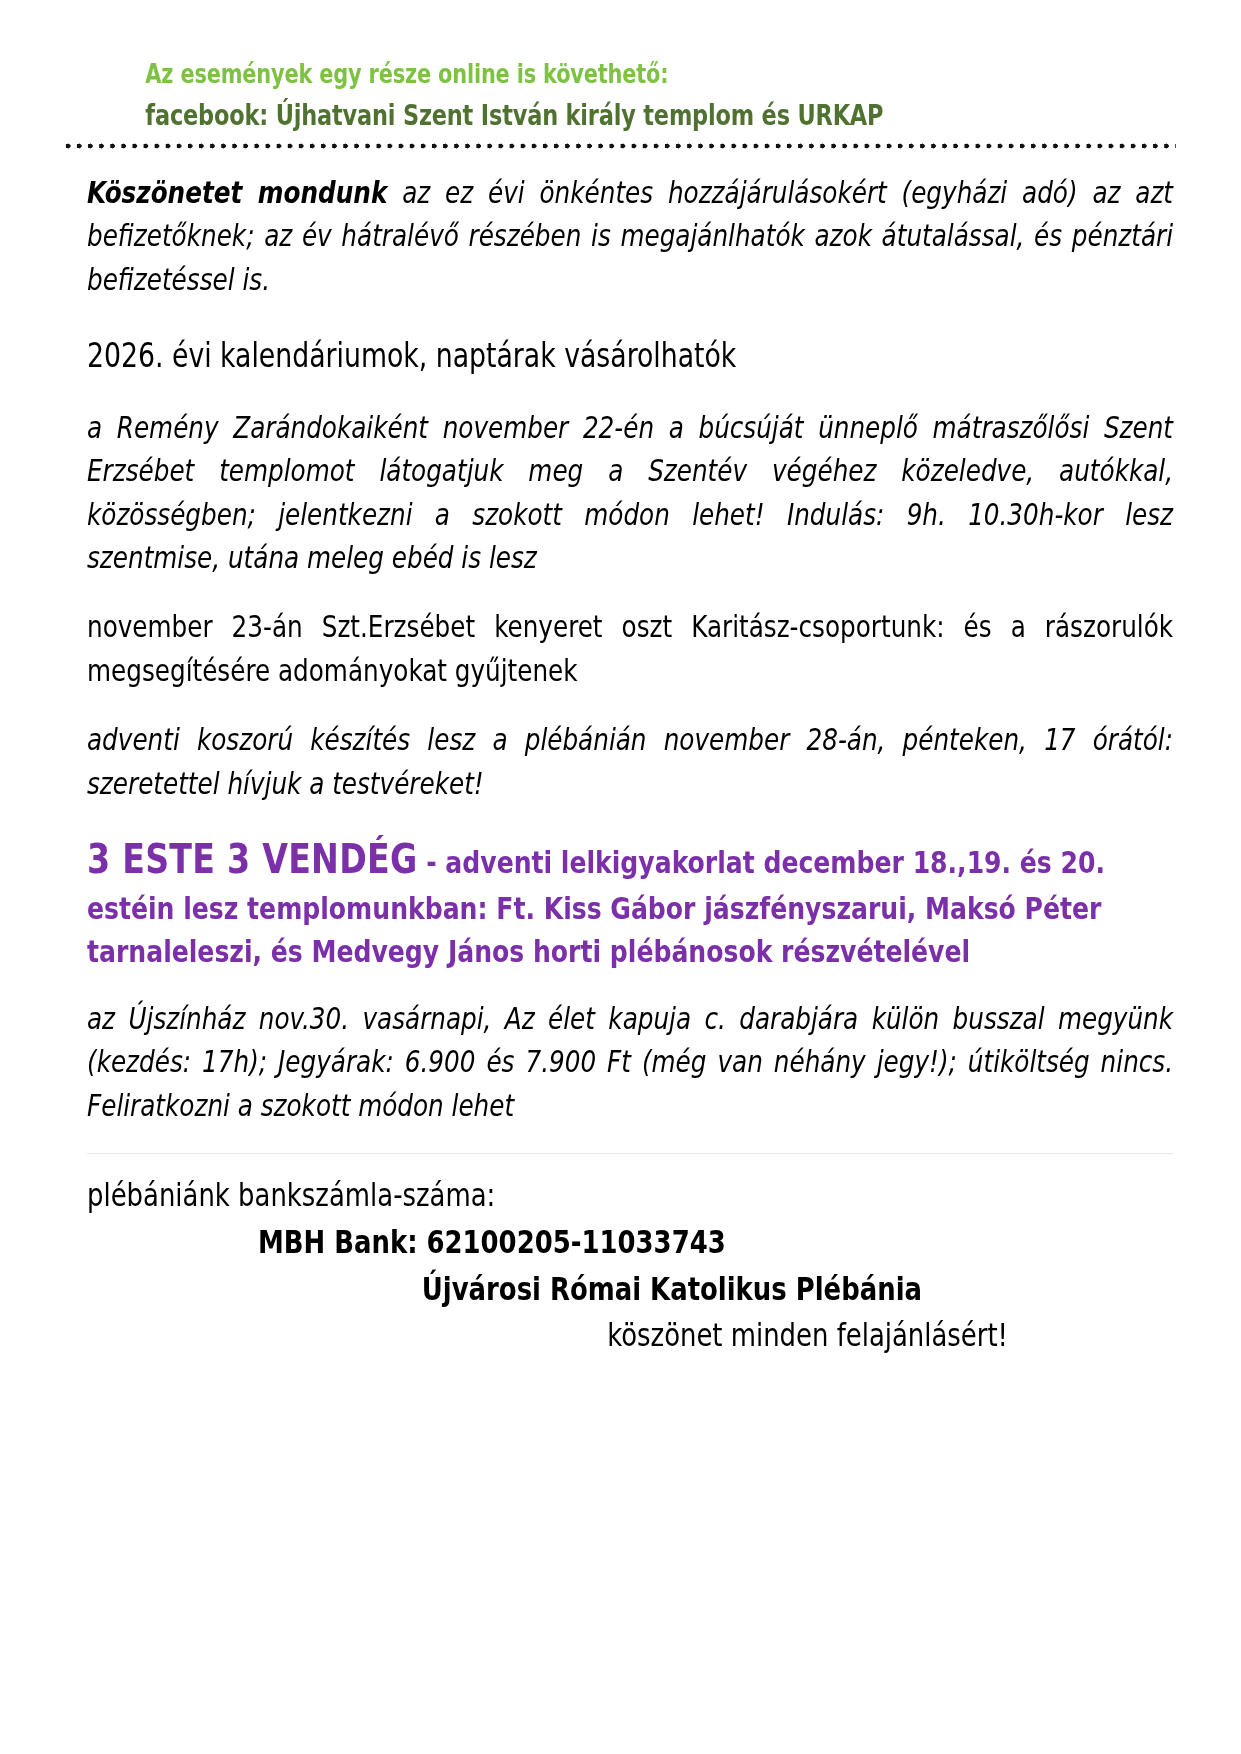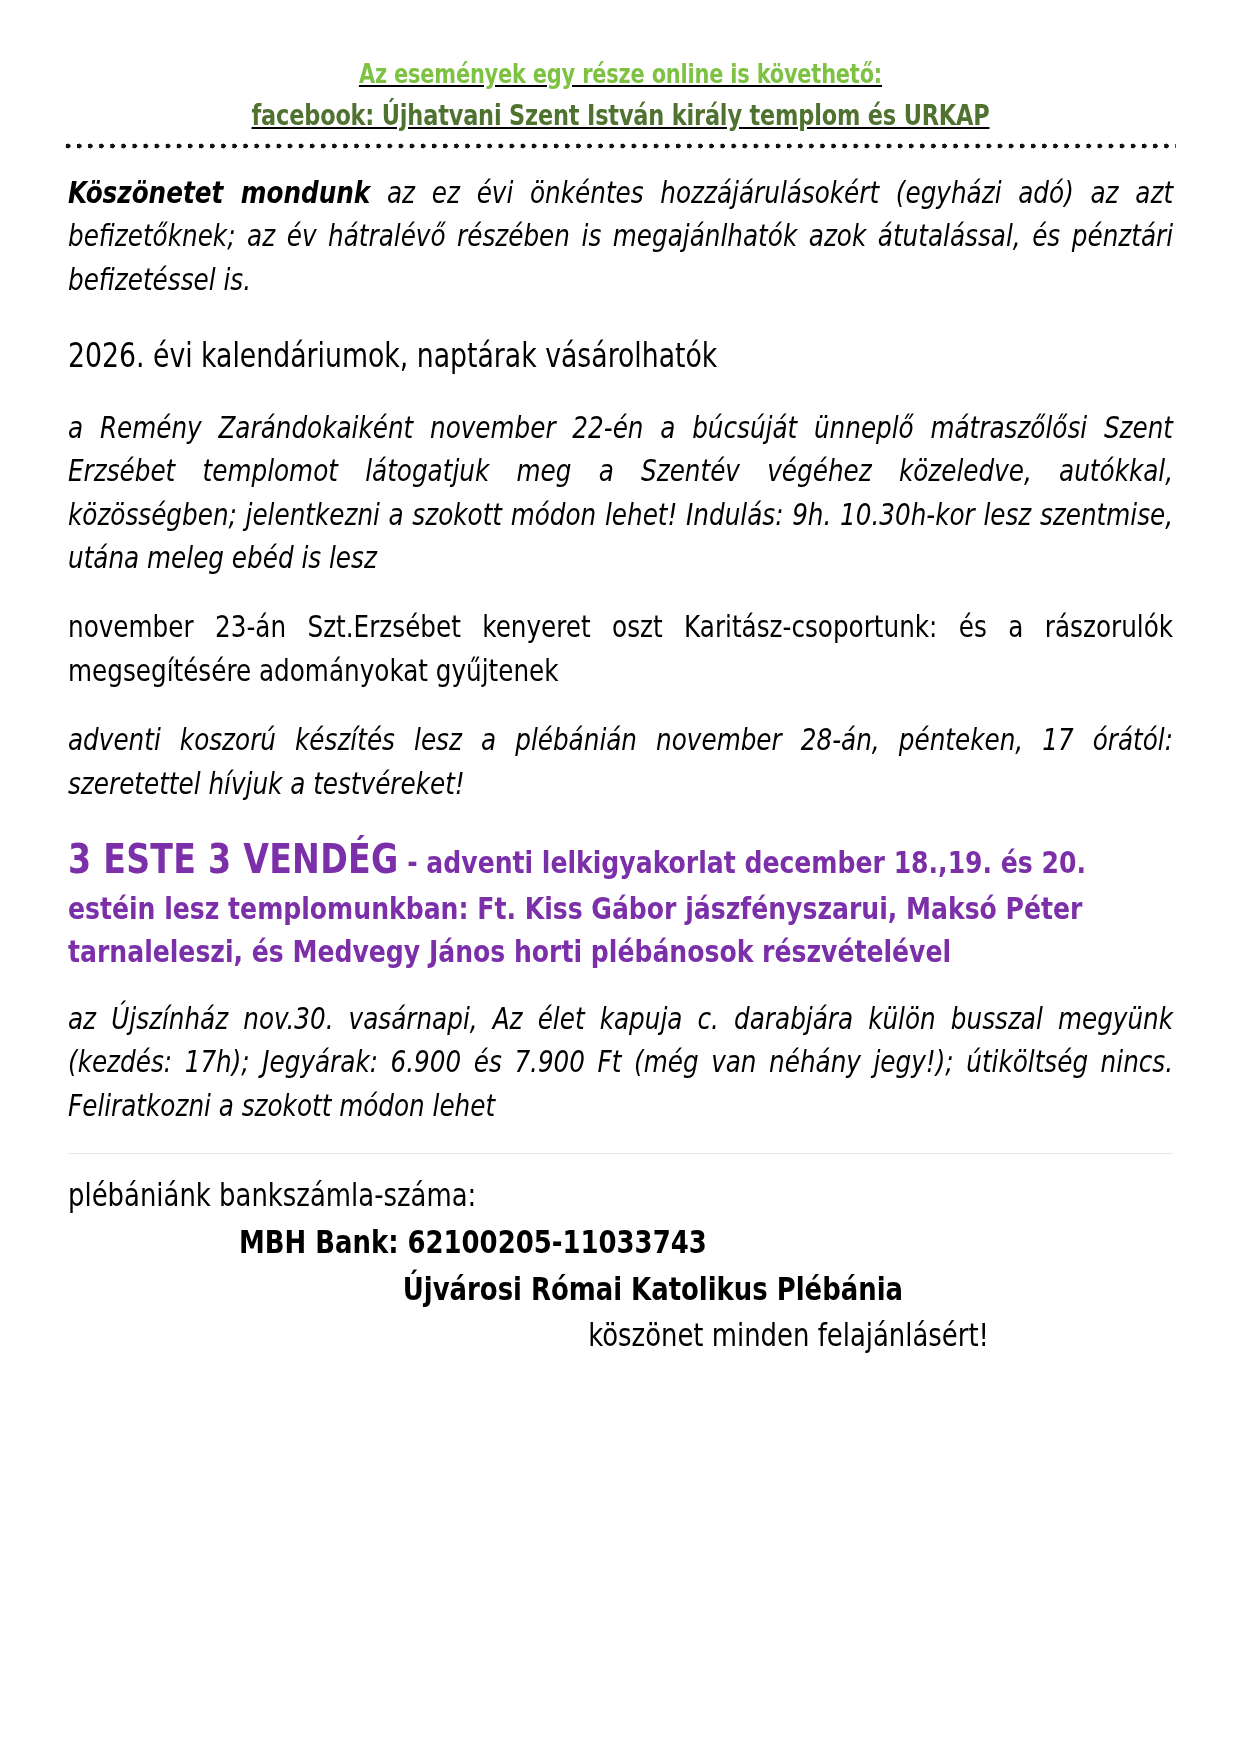--- a/index.html
+++ b/index.html
@@ -20,22 +20,20 @@
     width: 1241px;
     height: 1754px;
     box-sizing: border-box;
     padding: 0 68px;
     position: relative;
   }
 
   
   .header-block {
     padding-top: 58px;
-    text-align: center;
-    text-decoration: underline;
   }
   .header-line1 {
     font-family: "DejaVu Sans Condensed", "Liberation Sans Narrow", "Liberation Sans", sans-serif;
     font-weight: bold;
     font-size: 27px;
     letter-spacing: -0.2px;
     color: #7DC242;
     line-height: 1.22;
     transform: scaleX(0.86);
     transform-origin: center;
@@ -60,20 +58,21 @@
     margin-right: -3px;
     height: 6px;
     background-image: radial-gradient(circle at 3px 3px, #111 2.4px, rgba(0,0,0,0) 2.6px);
     background-size: 11.1px 6px;
     background-repeat: repeat-x;
   }
 
   
   .body-col {
     padding-top: 22px;
+    margin-left: 19px;
   }
 
   p.para {
     margin: 0 0 26px 0;
     text-align: justify;
     text-justify: inter-word;
     line-height: 1.40;
   }
   p.para:last-child { margin-bottom: 0; }
 

